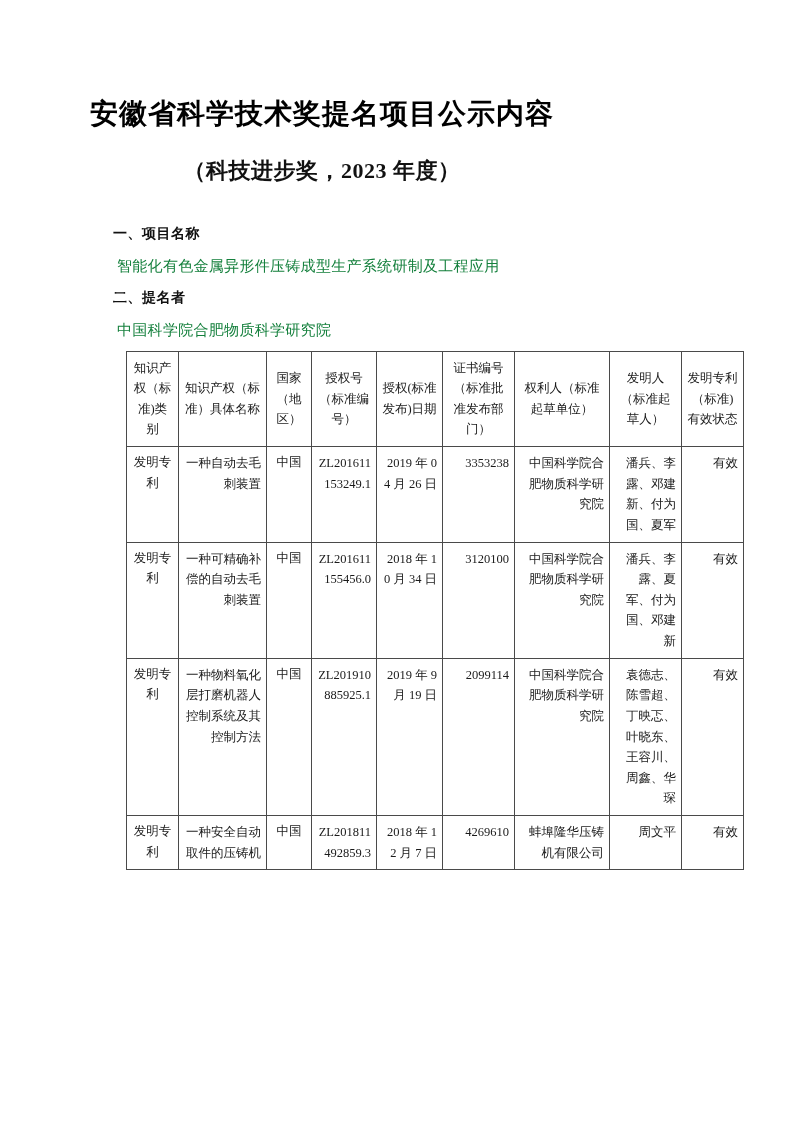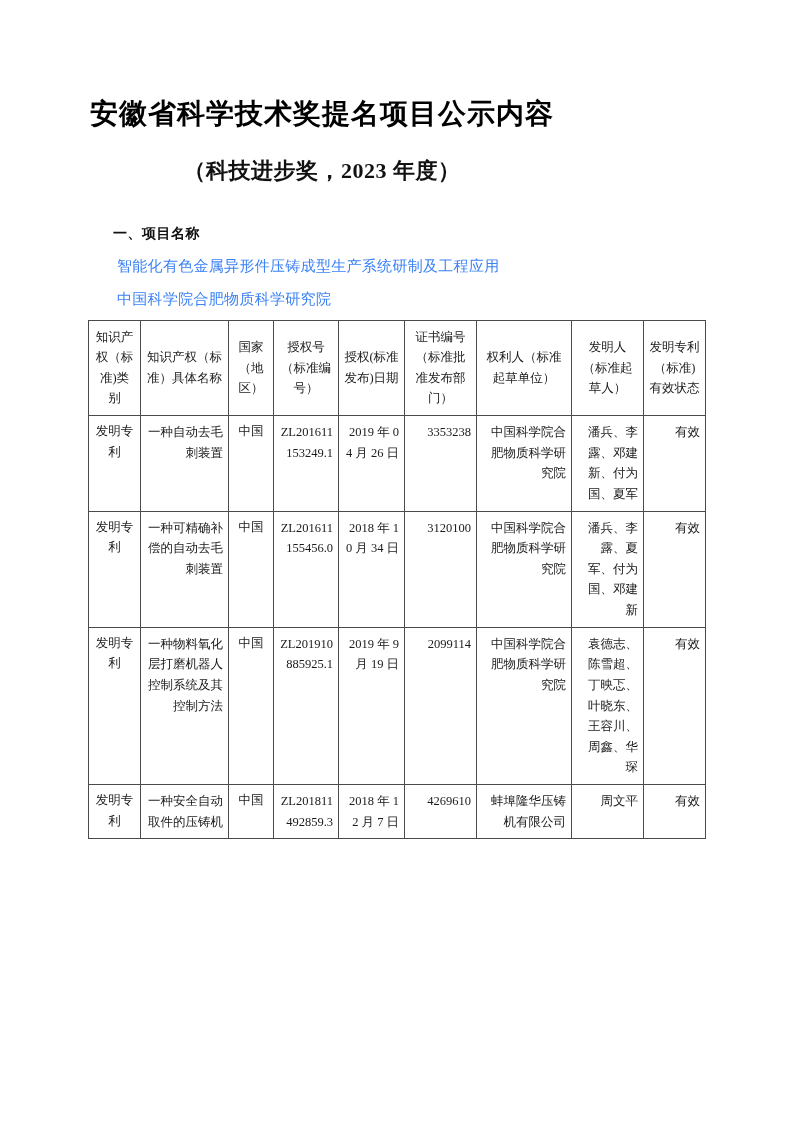--- a/index.html
+++ b/index.html
@@ -55,21 +55,21 @@
   .sec-heading {
     font-size: 14px;
     font-weight: bold;
     color: #111;
     margin: 0;
     padding-top: 13px;
     letter-spacing: 0.5px;
   }
   .sec-body {
     font-size: 15px;
-    color: #3b82f6;
+    color: #15803d;
     margin: 0;
     padding-top: 14px;
     padding-left: 4px;
     letter-spacing: 0.3px;
   }
   .sec-heading.third {
     padding-top: 20px;
   }
 
   
@@ -77,20 +77,21 @@
     padding-left: 88px;
     padding-right: 88px;
     padding-top: 11px;
   }
   table.ip-table {
     border-collapse: collapse;
     width: 617px;
     table-layout: fixed;
     font-size: 12.5px;
     color: #1a1a1a;
+    margin-left: 38px;
   }
   table.ip-table td, table.ip-table th {
     border: 1px solid #4a4a4a;
     vertical-align: top;
     padding: 6px 5px 6px 5px;
     line-height: 1.65;
     font-weight: normal;
     word-break: break-all;
   }
   table.ip-table th {
@@ -117,20 +118,21 @@
 <div class="page">
 
   <h1 class="doc-title">安徽省科学技术奖提名项目公示内容</h1>
   <div class="doc-subtitle">（科技进步奖，2023 年度）</div>
 
   <div class="content">
 
     <div class="sec-heading">一、项目名称</div>
     <div class="sec-body">智能化有色金属异形件压铸成型生产系统研制及工程应用</div>
 
+    <div class="sec-heading">二、提名者</div>
     <div class="sec-body">中国科学院合肥物质科学研究院</div>
 
 
   </div>
 
   <div class="table-wrap">
     <table class="ip-table">
       <colgroup>
         <col class="w1">
           <col class="w2">

